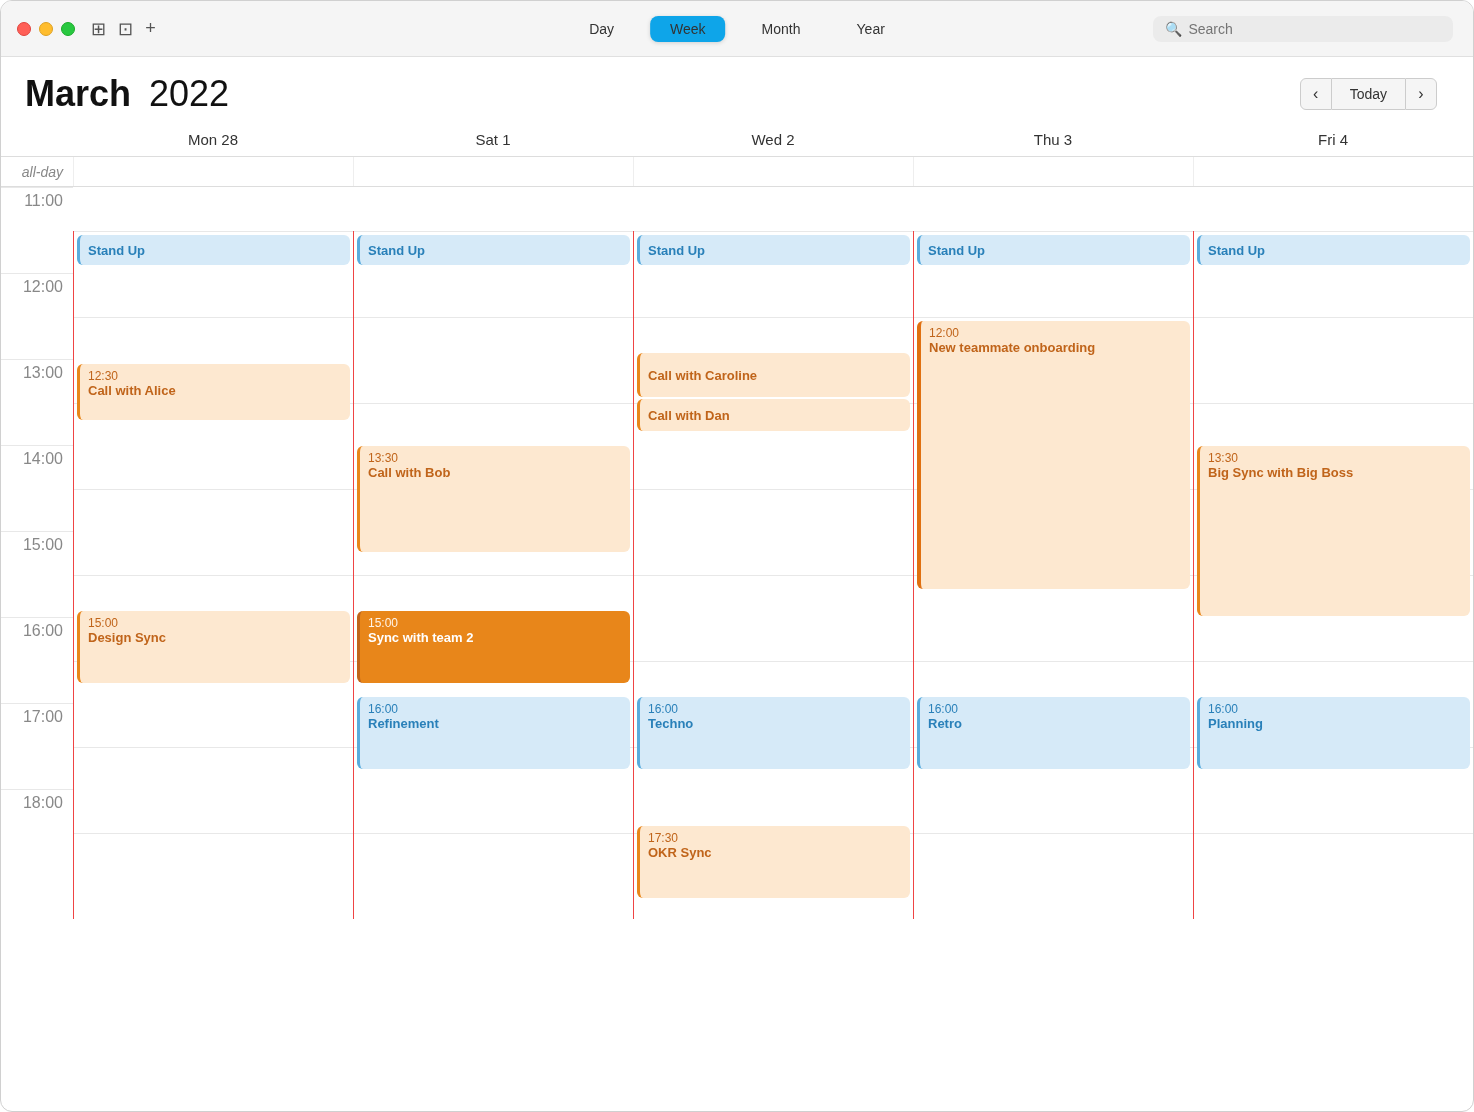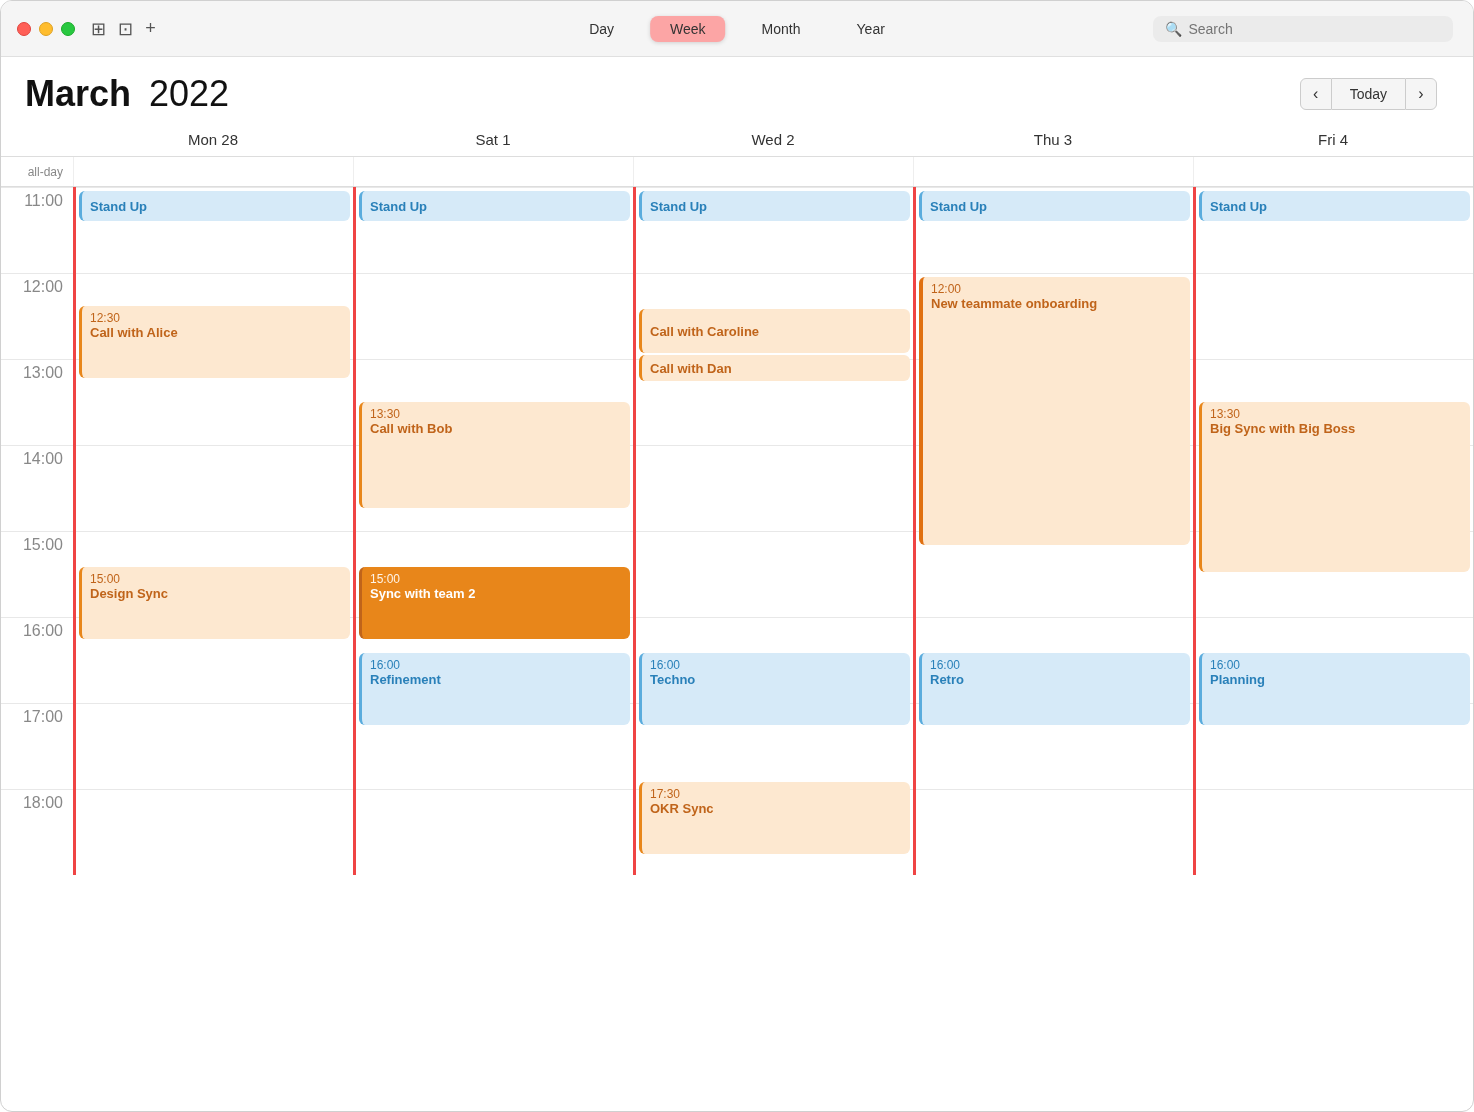--- a/index.html
+++ b/index.html
@@ -60,21 +60,21 @@
     }
     .nav-tab {
       padding: 5px 20px;
       font-size: 14px;
       color: #333;
       cursor: pointer;
       border-radius: 8px;
       font-weight: 400;
     }
     .nav-tab.active {
-      background: #fca5a5;
+      background: #0ea5e9;
       font-weight: 500;
       box-shadow: 0 1px 4px rgba(0,0,0,0.15);
     }
 
     .search-bar {
       position: absolute;
       right: 20px;
       display: flex;
       align-items: center;
       gap: 6px;
@@ -158,27 +158,28 @@
     }
     .day-header-empty {}
 
     .allday-row {
       display: grid;
       grid-template-columns: 72px repeat(5, 1fr);
       border-bottom: 1px solid #ddd;
       min-height: 30px;
     }
     .allday-label {
-      font-size: 12px;
+      font-size: 14px;
       color: #888;
       text-align: right;
       padding-right: 10px;
       display: flex;
       align-items: center;
       justify-content: flex-end;
+      font-style: italic;
     }
     .allday-cell {
       border-left: 1px solid #eee;
     }
 
     .time-grid {
       display: grid;
       grid-template-columns: 72px repeat(5, 1fr);
       flex: 1;
       overflow-y: auto;
@@ -195,21 +196,22 @@
       justify-content: flex-end;
       padding-right: 10px;
       padding-top: 4px;
       font-size: 16px;
       color: #888;
       border-top: 1px solid #e8e8e8;
     }
 
     .day-col {
       position: relative;
-      border-left: 3px solid #ef4444;
+      border-left: 1px solid #ef4444;
+      margin-top: 44px;
     }
     .day-col-slot {
       height: 86px;
       border-top: 1px solid #e8e8e8;
     }
 
     
     .event {
       position: absolute;
       border-radius: 6px;
@@ -328,21 +330,21 @@
       <div class="day-col-slot"></div>
       <div class="day-col-slot"></div>
       <div class="day-col-slot"></div>
       <div class="day-col-slot"></div>
       <div class="day-col-slot"></div>
 
       <div class="event event-blue" style="top:4px;height:30px;display:flex;align-items:center;">
         <span class="event-title" style="font-weight:700;">Stand Up</span>
       </div>
 
-      <div class="event event-orange-light" style="top:119px;height:72px;">
+      <div class="event event-orange-light" style="top:133px;height:56px;">
         <span class="event-time">12:30</span>
         <span class="event-title">Call with Alice</span>
       </div>
 
       <div class="event event-orange-light" style="top:380px;height:72px;">
         <span class="event-time">15:00</span>
         <span class="event-title">Design Sync</span>
       </div>
     </div>
 
@@ -387,21 +389,21 @@
       <div class="day-col-slot"></div>
 
       <div class="event event-blue" style="top:4px;height:30px;display:flex;align-items:center;">
         <span class="event-title" style="font-weight:700;">Stand Up</span>
       </div>
 
       <div class="event event-orange-light" style="top:122px;height:44px;display:flex;align-items:center;border-radius:6px;">
         <span class="event-title">Call with Caroline</span>
       </div>
 
-      <div class="event event-orange-light" style="top:168px;height:26px;display:flex;align-items:center;">
+      <div class="event event-orange-light" style="top:168px;height:32px;display:flex;align-items:center;">
         <span class="event-title">Call with Dan</span>
       </div>
 
       <div class="event event-blue" style="top:466px;height:72px;">
         <span class="event-time">16:00</span>
         <span class="event-title">Techno</span>
       </div>
 
       <div class="event event-orange-light" style="top:595px;height:72px;">
         <span class="event-time">17:30</span>

